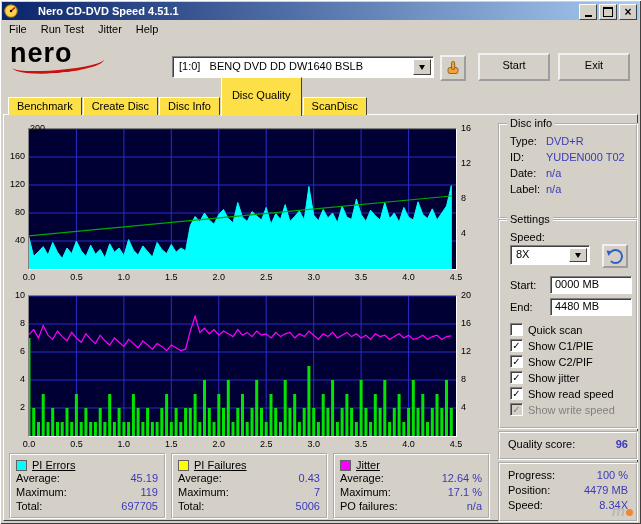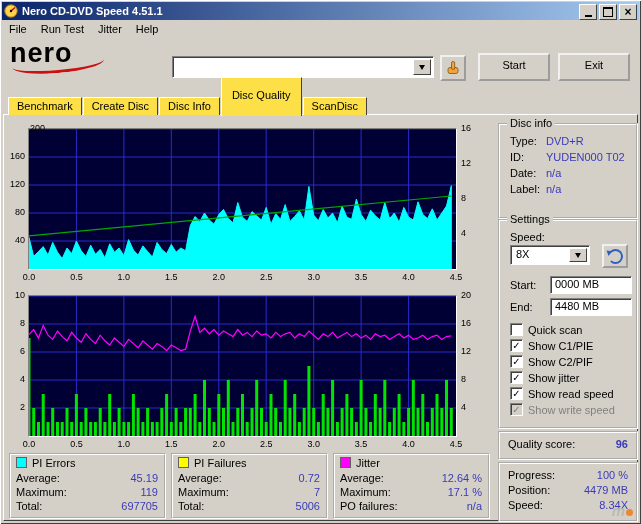--- a/index.html
+++ b/index.html
@@ -1,21 +1,21 @@
 <!DOCTYPE html>
 <html><head>
 <meta charset="utf-8">
 <style>
   html,body{margin:0;padding:0;background:#808080;}
   body{font-family:"Liberation Sans",sans-serif;font-size:11px;color:#000;}
   #win{position:relative;width:641px;height:524px;background:#D4D0C8;overflow:hidden;
        box-shadow:inset 1px 1px 0 #fff, inset -1px -1px 0 #404040;}
   
   .titlebar{position:absolute;left:2px;top:2px;width:637px;height:18px;
-    background:linear-gradient(90deg,#0A246A,#A6CAF0);display:flex;align-items:center;}
+    background:linear-gradient(90deg,#0A246A,#A6CAF0);display:flex;align-items:center;gap:16px;}
   .title{color:#fff;font-weight:bold;margin-left:4px;white-space:nowrap;}
   .appicon{margin-left:2px;width:14px;height:14px;flex:none;}
   .tbtns{position:absolute;right:2px;top:2px;display:flex;}
   .tbtn{width:16px;height:14px;background:#D4D0C8;border:1px solid;border-color:#fff #404040 #404040 #fff;
     margin-left:2px;display:flex;align-items:center;justify-content:center;font-size:9px;line-height:9px;}
   .glyph-min{width:7px;height:2px;background:#000;margin-top:7px;}
   .glyph-max{width:8px;height:7px;border:1px solid #000;border-top-width:2px;}
   .glyph-close{font-size:12px;font-weight:bold;line-height:10px;}
   
   .menubar{position:absolute;left:2px;top:20px;width:637px;height:18px;display:flex;align-items:center;}
@@ -64,21 +64,21 @@
   .cbrow{position:absolute;display:flex;align-items:center;height:13px;}
   .cb{width:11px;height:11px;background:#fff;border:1px solid;border-color:#808080 #fff #fff #808080;
     box-shadow:inset 1px 1px 0 #404040;font-size:10px;line-height:11px;text-align:center;flex:none;}
   .cbrow .cblabel{margin-left:5px;}
   .cbrow.disabled .cblabel{color:#808080;}
   .cbrow.disabled .cb{color:#808080;background:#D4D0C8;}
   
   .qbox{position:absolute;border:2px groove #FFFFFF;}
   
   .statbox{position:absolute;top:338px;width:153px;height:62px;border:2px groove #FFFFFF;}
-  .stathead{display:flex;align-items:flex-start;height:14px;padding:2px 0 0 5px;}
+  .stathead{display:flex;align-items:flex-end;height:14px;padding:2px 0 0 5px;text-decoration:underline;}
   .sq{width:9px;height:9px;border:1px solid #606060;margin-right:5px;flex:none;}
   .statrow{display:flex;justify-content:space-between;padding:0 6px 0 5px;height:14px;line-height:14px;}
   .watermark{position:absolute;right:4px;bottom:1px;font-size:15px;font-weight:bold;font-style:italic;
     color:#B8B8B4;opacity:0.9;}
   .watermark .dot{display:inline-block;width:7px;height:7px;border-radius:50%;background:#F08020;margin-left:1px;}
 </style>
 </head>
 <body>
 
 <div id="win">
@@ -109,20 +109,21 @@
     <span class="menuitem">Jitter</span>
     <span class="menuitem">Help</span>
   </div>
 
   <div class="logo">
     <div class="nero">nero</div>
     <div class="swoosh"></div>
   </div>
 
   <div class="combo">
+    <span class="txt">[1:0]   BENQ DVD DD DW1640 BSLB</span>
     <span class="drop">
         <span class="arr-down"></span>
       </span>
   </div>
 
   <div class="smallbtn" style="left:440px;top:55px;width:22px;height:22px;">
     <svg width="16" height="16">
       <g fill="#F4A23C" stroke="#7A5410" stroke-width="0.8">
         <rect x="3" y="7.5" width="10" height="6" rx="2"></rect>
         <rect x="6.5" y="1.5" width="3.2" height="8" rx="1.5"></rect>
@@ -401,21 +402,21 @@
         </div>
     </div>
 
     <div class="statbox" style="left:167px;">
       <div class="stathead">
         <span class="sq" style="background: rgb(255, 255, 0);"></span>
         <span>PI Failures</span>
       </div>
       <div class="statrow">
           <span>Average:</span>
-          <span class="val">0.72</span>
+          <span class="val">0.43</span>
         </div>
       <div class="statrow">
           <span>Maximum:</span>
           <span class="val">7</span>
         </div>
       <div class="statrow">
           <span>Total:</span>
           <span class="val">5006</span>
         </div>
     </div>

